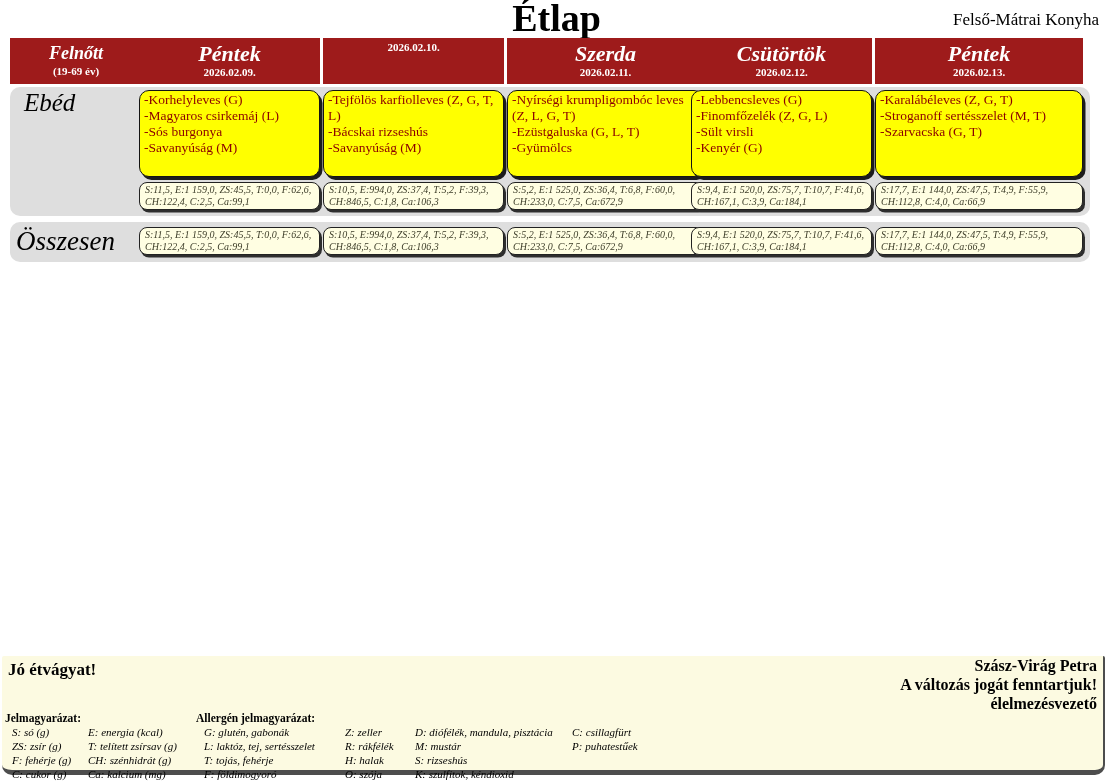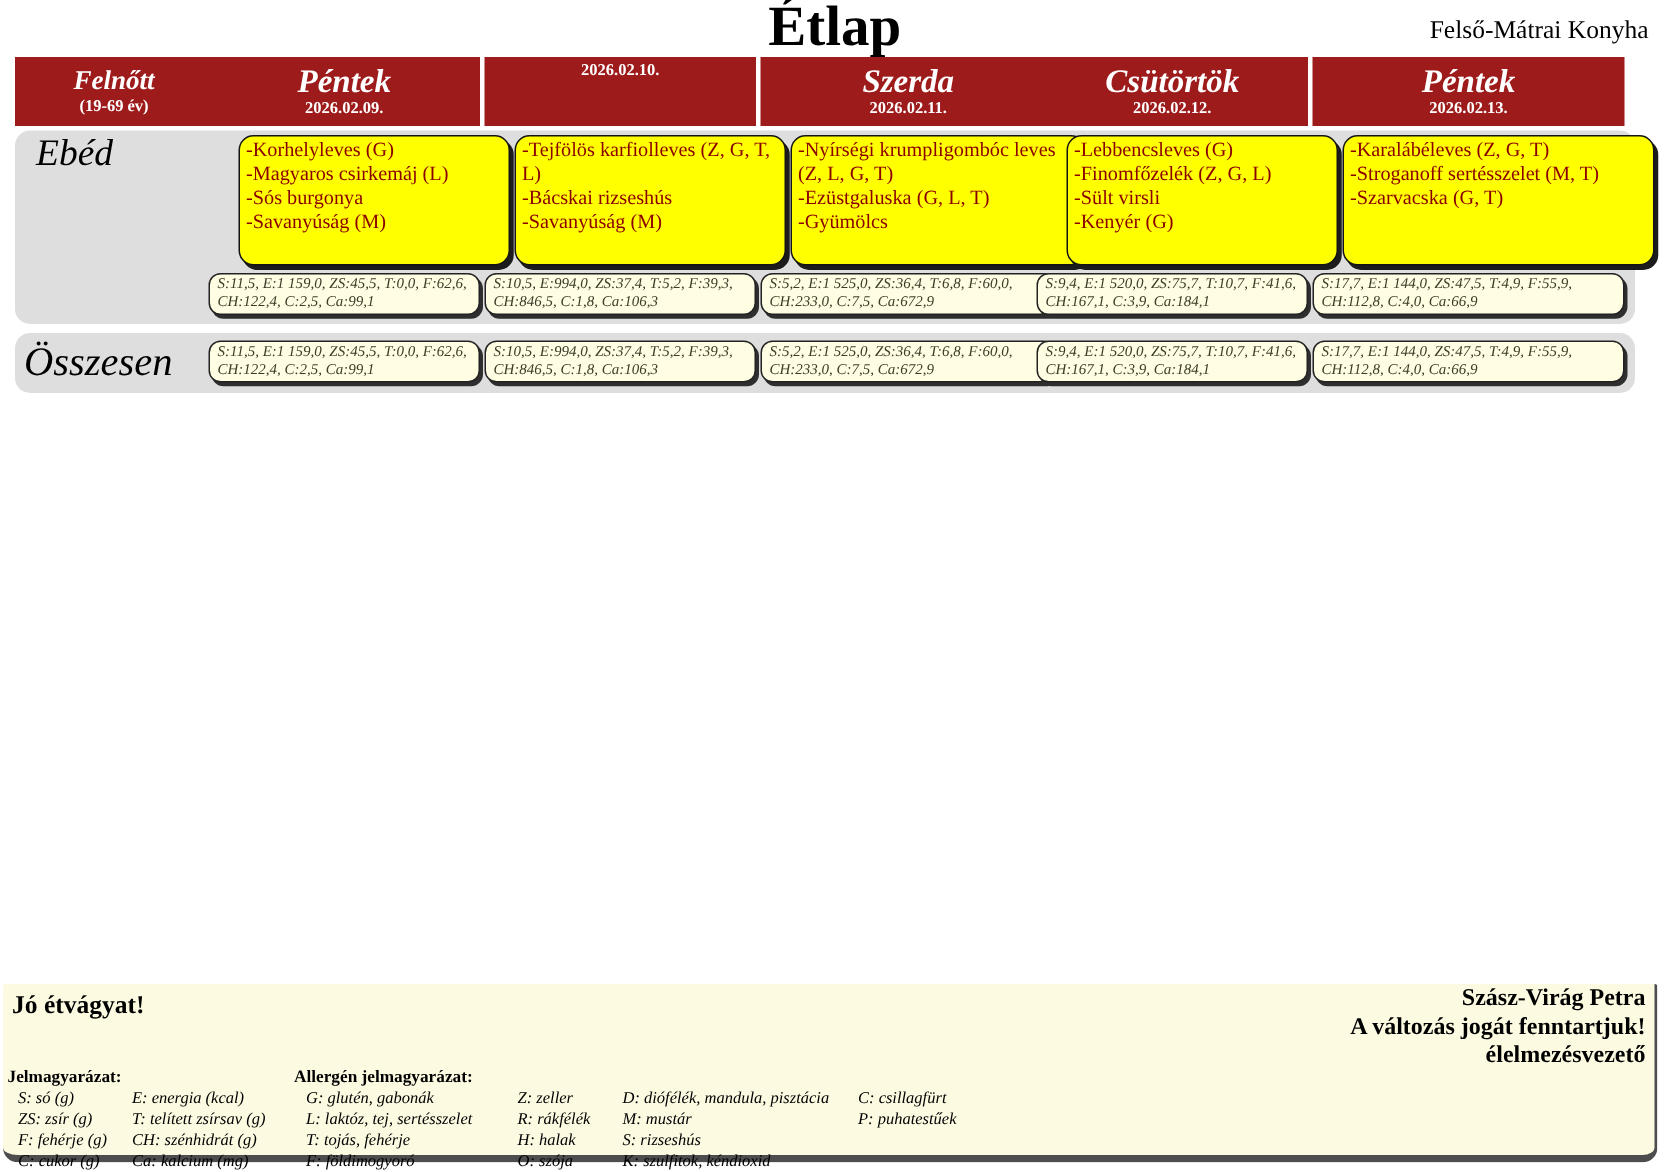--- a/index.html
+++ b/index.html
@@ -38,21 +38,21 @@
   .band-osszesen{top:222px;height:40px;}
   .row-label{font-style:italic;color:#000;}
   .label-ebed{left:24px;top:89px;font-size:25px;}
   .label-osszesen{left:16px;top:226px;font-size:27px;}
 
   .menu-cell{
     top:90px;height:87px;background:var(--menu-yellow);
     border:1.5px solid #141414;border-radius:10px;
     box-shadow:2.5px 3px 0 #1c1c1c;
     box-sizing:border-box;padding:1px 4px;
-    color:var(--menu-text);font-size:13.5px;line-height:16px;margin-left:20px;
+    color:var(--menu-text);font-size:13.5px;line-height:16px;
   }
   .nutri-cell{
     height:28px;background:var(--nutrition-cream);
     border:1.2px solid #222;border-radius:8px;
     box-shadow:2px 2.5px 0 #2e2e2e;
     box-sizing:border-box;padding:1px 4px 0 5px;
     font-style:italic;font-size:10px;line-height:12px;color:#3C3C28;
     overflow:hidden;
   }
   .nutri-row1{top:182px;}

